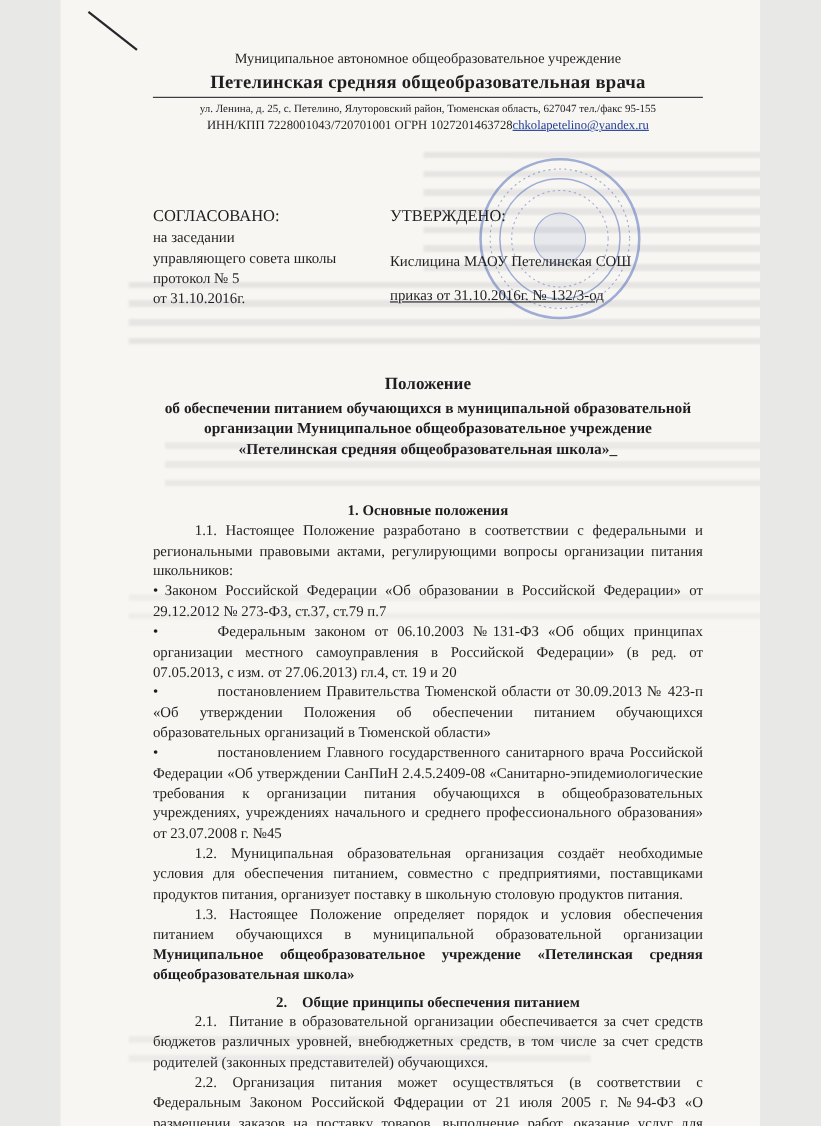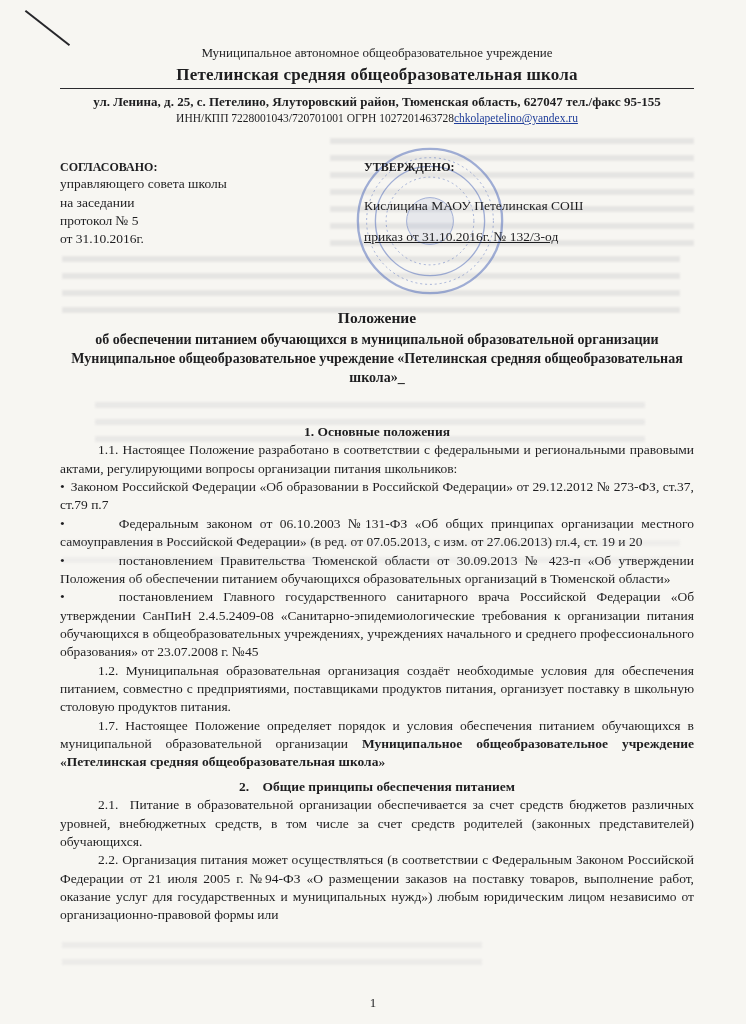--- a/index.html
+++ b/index.html
@@ -1,36 +1,36 @@
 <!DOCTYPE html>
 <html><head>
 <meta charset="utf-8">
 <style>
   html,body{margin:0;padding:0;background:#e8e8e6;}
   .sheet{
-    width:746px;height:1024px;box-sizing:border-box;position:relative;overflow:hidden;
+    width:636px;height:1024px;box-sizing:border-box;position:relative;overflow:hidden;
     margin:0 auto;background:#f7f6f2;
-    padding:44px 52px 0 60px;
+    padding:44px 52px 0 84px;
     font-family:"Liberation Serif","DejaVu Serif",serif;
     color:#1e1e20;font-size:13.5px;line-height:1.36;
   }
   .corner-mark{position:absolute;top:10px;left:26px;width:56px;height:2px;background:#26262a;transform:rotate(38deg);transform-origin:left top;}
   
   .doc-header{text-align:center;}
   .org-type{font-size:13px;}
   .school-name{font-size:17px;font-weight:bold;letter-spacing:.2px;margin-top:1px;}
   .header-rule{border-bottom:1.6px solid #2a2a2e;margin-top:2px;}
-  .address-line{font-size:13px;margin-top:4px;font-weight:bold;}
+  .address-line{font-size:10px;margin-top:4px;}
   .requisites-line{font-size:11.5px;margin-top:1px;}
   .email-link{color:#1f3d99;text-decoration:underline;}
   
   .approval{display:flex;justify-content:space-between;margin-top:32px;position:relative;}
   .app-left{width:250px;}
   .app-right{width:330px;position:relative;}
-  .app-title{font-weight:bold;font-size:12px;}
+  .app-title{font-weight:normal;font-size:15px;margin-top:32px;}
   .app-line{font-size:13.5px;}
   .director-line{margin-top:22px;}
   .sig-row{margin-top:16px;position:relative;height:22px;}
   .sig-underline{display:inline-block;width:108px;border-bottom:1.2px solid #2c2c30;height:15px;vertical-align:bottom;}
   .order-line{margin-top:12px;text-decoration:underline;}
   .stamp{position:absolute;left:292px;top:-16px;width:156px;height:156px;opacity:.5;filter:blur(.4px);pointer-events:none;}
   .signature-svg{position:absolute;left:-6px;top:-26px;width:170px;height:52px;pointer-events:none;}
   
   .title-block{margin-top:58px;text-align:center;font-weight:bold;}
   .title-line1{font-size:15.5px;}
@@ -58,31 +58,31 @@
   <div class="corner-mark"></div>
 
   <div class="ghost" style="left:330px;top:138px;width:364px;height:116px;"></div>
   <div class="ghost" style="left:62px;top:256px;width:618px;height:62px;"></div>
   <div class="ghost" style="left:95px;top:402px;width:550px;height:44px;opacity:.35;"></div>
   <div class="ghost" style="left:62px;top:540px;width:618px;height:34px;opacity:.22;"></div>
   <div class="ghost" style="left:62px;top:942px;width:420px;height:28px;opacity:.3;"></div>
 
   <div class="doc-header">
     <div class="org-type">Муниципальное автономное общеобразовательное учреждение</div>
-    <div class="school-name">Петелинская средняя общеобразовательная школа</div>
+    <div class="school-name">Петелинская средняя общеобразовательная врача</div>
     <div class="header-rule"></div>
     <div class="address-line">ул. Ленина, д. 25, с. Петелино, Ялуторовский район, Тюменская область, 627047 тел./факс 95-155</div>
     <div class="requisites-line"><span>ИНН/КПП 7228001043/720701001 ОГРН 1027201463728</span><span class="email-link">chkolapetelino@yandex.ru</span></div>
   </div>
 
   <div class="approval">
     <div class="app-left">
       <div class="app-title">СОГЛАСОВАНО:</div>
+      <div class="app-line">на заседании</div>
       <div class="app-line">управляющего совета школы</div>
-      <div class="app-line">на заседании</div>
       <div class="app-line">протокол № 5</div>
       <div class="app-line">от 31.10.2016г.</div>
     </div>
 
     <svg class="stamp" viewBox="0 0 160 160">
       <circle cx="80" cy="80" r="74" fill="none" stroke="#4a66b8" stroke-width="2.4"></circle>
       <circle cx="80" cy="80" r="56" fill="none" stroke="#4a66b8" stroke-width="1.4"></circle>
       <circle cx="80" cy="80" r="65" fill="none" stroke="#4a66b8" stroke-width="1" stroke-dasharray="2 3"></circle>
       <circle cx="80" cy="80" r="45" fill="none" stroke="#4a66b8" stroke-width="1" stroke-dasharray="2 3"></circle>
       <circle cx="80" cy="80" r="24" fill="rgba(74,102,184,0.18)" stroke="#4a66b8" stroke-width="1"></circle>
@@ -100,20 +100,20 @@
     <div class="title-line2">об обеспечении питанием обучающихся в муниципальной образовательной организации Муниципальное общеобразовательное учреждение «Петелинская средняя общеобразовательная школа»_</div>
   </div>
 
   <div class="section-heading">1. Основные положения</div>
   <p class="para">1.1. Настоящее Положение разработано в соответствии с федеральными и региональными правовыми актами, регулирующими вопросы организации питания школьников:</p>
   <p class="para bullet">Законом Российской Федерации «Об образовании в Российской Федерации» от 29.12.2012 № 273-ФЗ,  ст.37, ст.79 п.7</p>
   <p class="para bullet tab">Федеральным законом от 06.10.2003 №131-ФЗ «Об общих принципах организации местного самоуправления в Российской Федерации» (в ред. от 07.05.2013, с изм. от 27.06.2013) гл.4, ст. 19 и 20</p>
   <p class="para bullet tab">постановлением Правительства Тюменской области от 30.09.2013 № 423-п «Об утверждении Положения об обеспечении питанием обучающихся образовательных организаций в Тюменской области»</p>
   <p class="para bullet tab">постановлением Главного государственного санитарного врача Российской Федерации «Об утверждении СанПиН 2.4.5.2409-08 «Санитарно-эпидемиологические требования к организации питания обучающихся в общеобразовательных учреждениях, учреждениях начального и среднего профессионального образования» от 23.07.2008 г. №45</p>
   <p class="para">1.2. Муниципальная образовательная организация создаёт необходимые условия для обеспечения питанием, совместно с предприятиями, поставщиками продуктов питания, организует поставку в школьную столовую продуктов питания.</p>
-  <p class="para"><span>1.7. Настоящее Положение определяет порядок и условия обеспечения питанием обучающихся в муниципальной образовательной организации </span><span class="bold-inline">Муниципальное общеобразовательное учреждение «Петелинская средняя общеобразовательная школа»</span></p>
+  <p class="para"><span>1.3. Настоящее Положение определяет порядок и условия обеспечения питанием обучающихся в муниципальной образовательной организации </span><span class="bold-inline">Муниципальное общеобразовательное учреждение «Петелинская средняя общеобразовательная школа»</span></p>
 
   <div class="section-heading tight">2.&nbsp;&nbsp;&nbsp;&nbsp;Общие принципы обеспечения питанием</div>
   <p class="para">2.1.&nbsp;&nbsp;Питание в образовательной организации обеспечивается за счет средств бюджетов различных уровней, внебюджетных средств, в том числе за счет средств родителей (законных представителей) обучающихся.</p>
   <p class="para">2.2. Организация питания может осуществляться (в соответствии с Федеральным Законом Российской Федерации от 21 июля 2005 г. №94-ФЗ «О размещении заказов на поставку товаров, выполнение работ, оказание услуг для государственных и муниципальных нужд») любым юридическим лицом независимо от организационно-правовой формы или</p>
 
   <div class="page-number">1</div>
 </div>
 
 </body></html>

